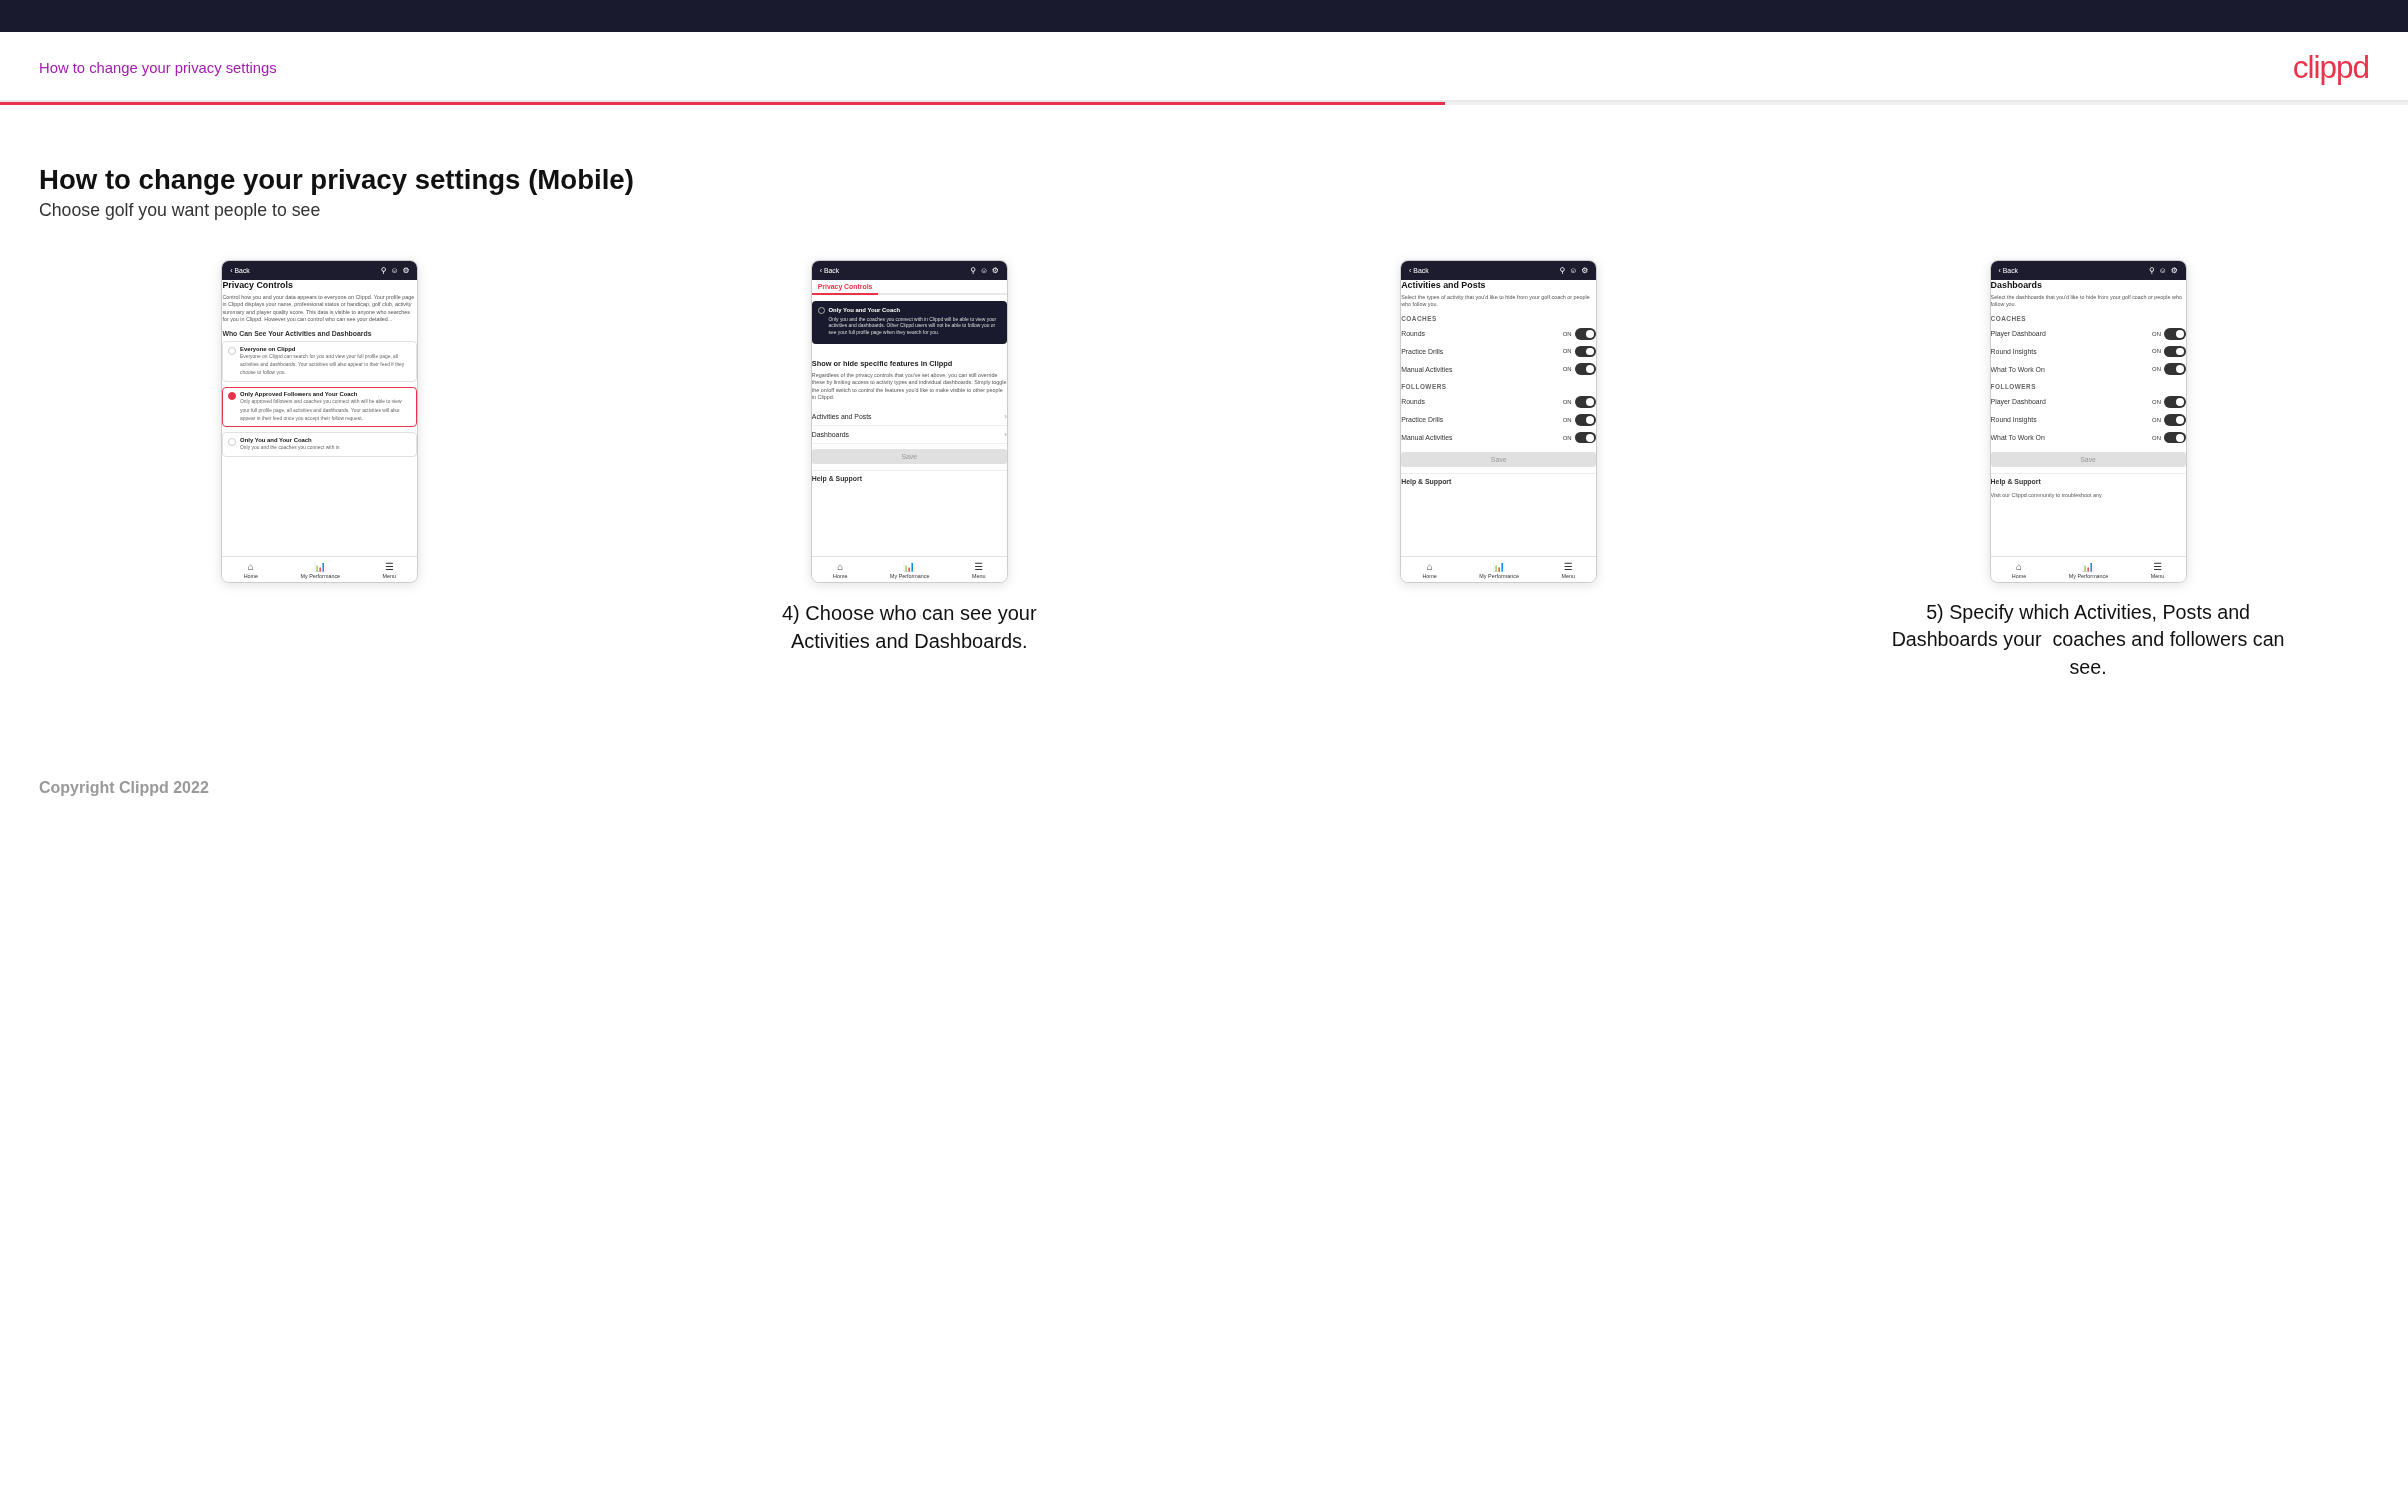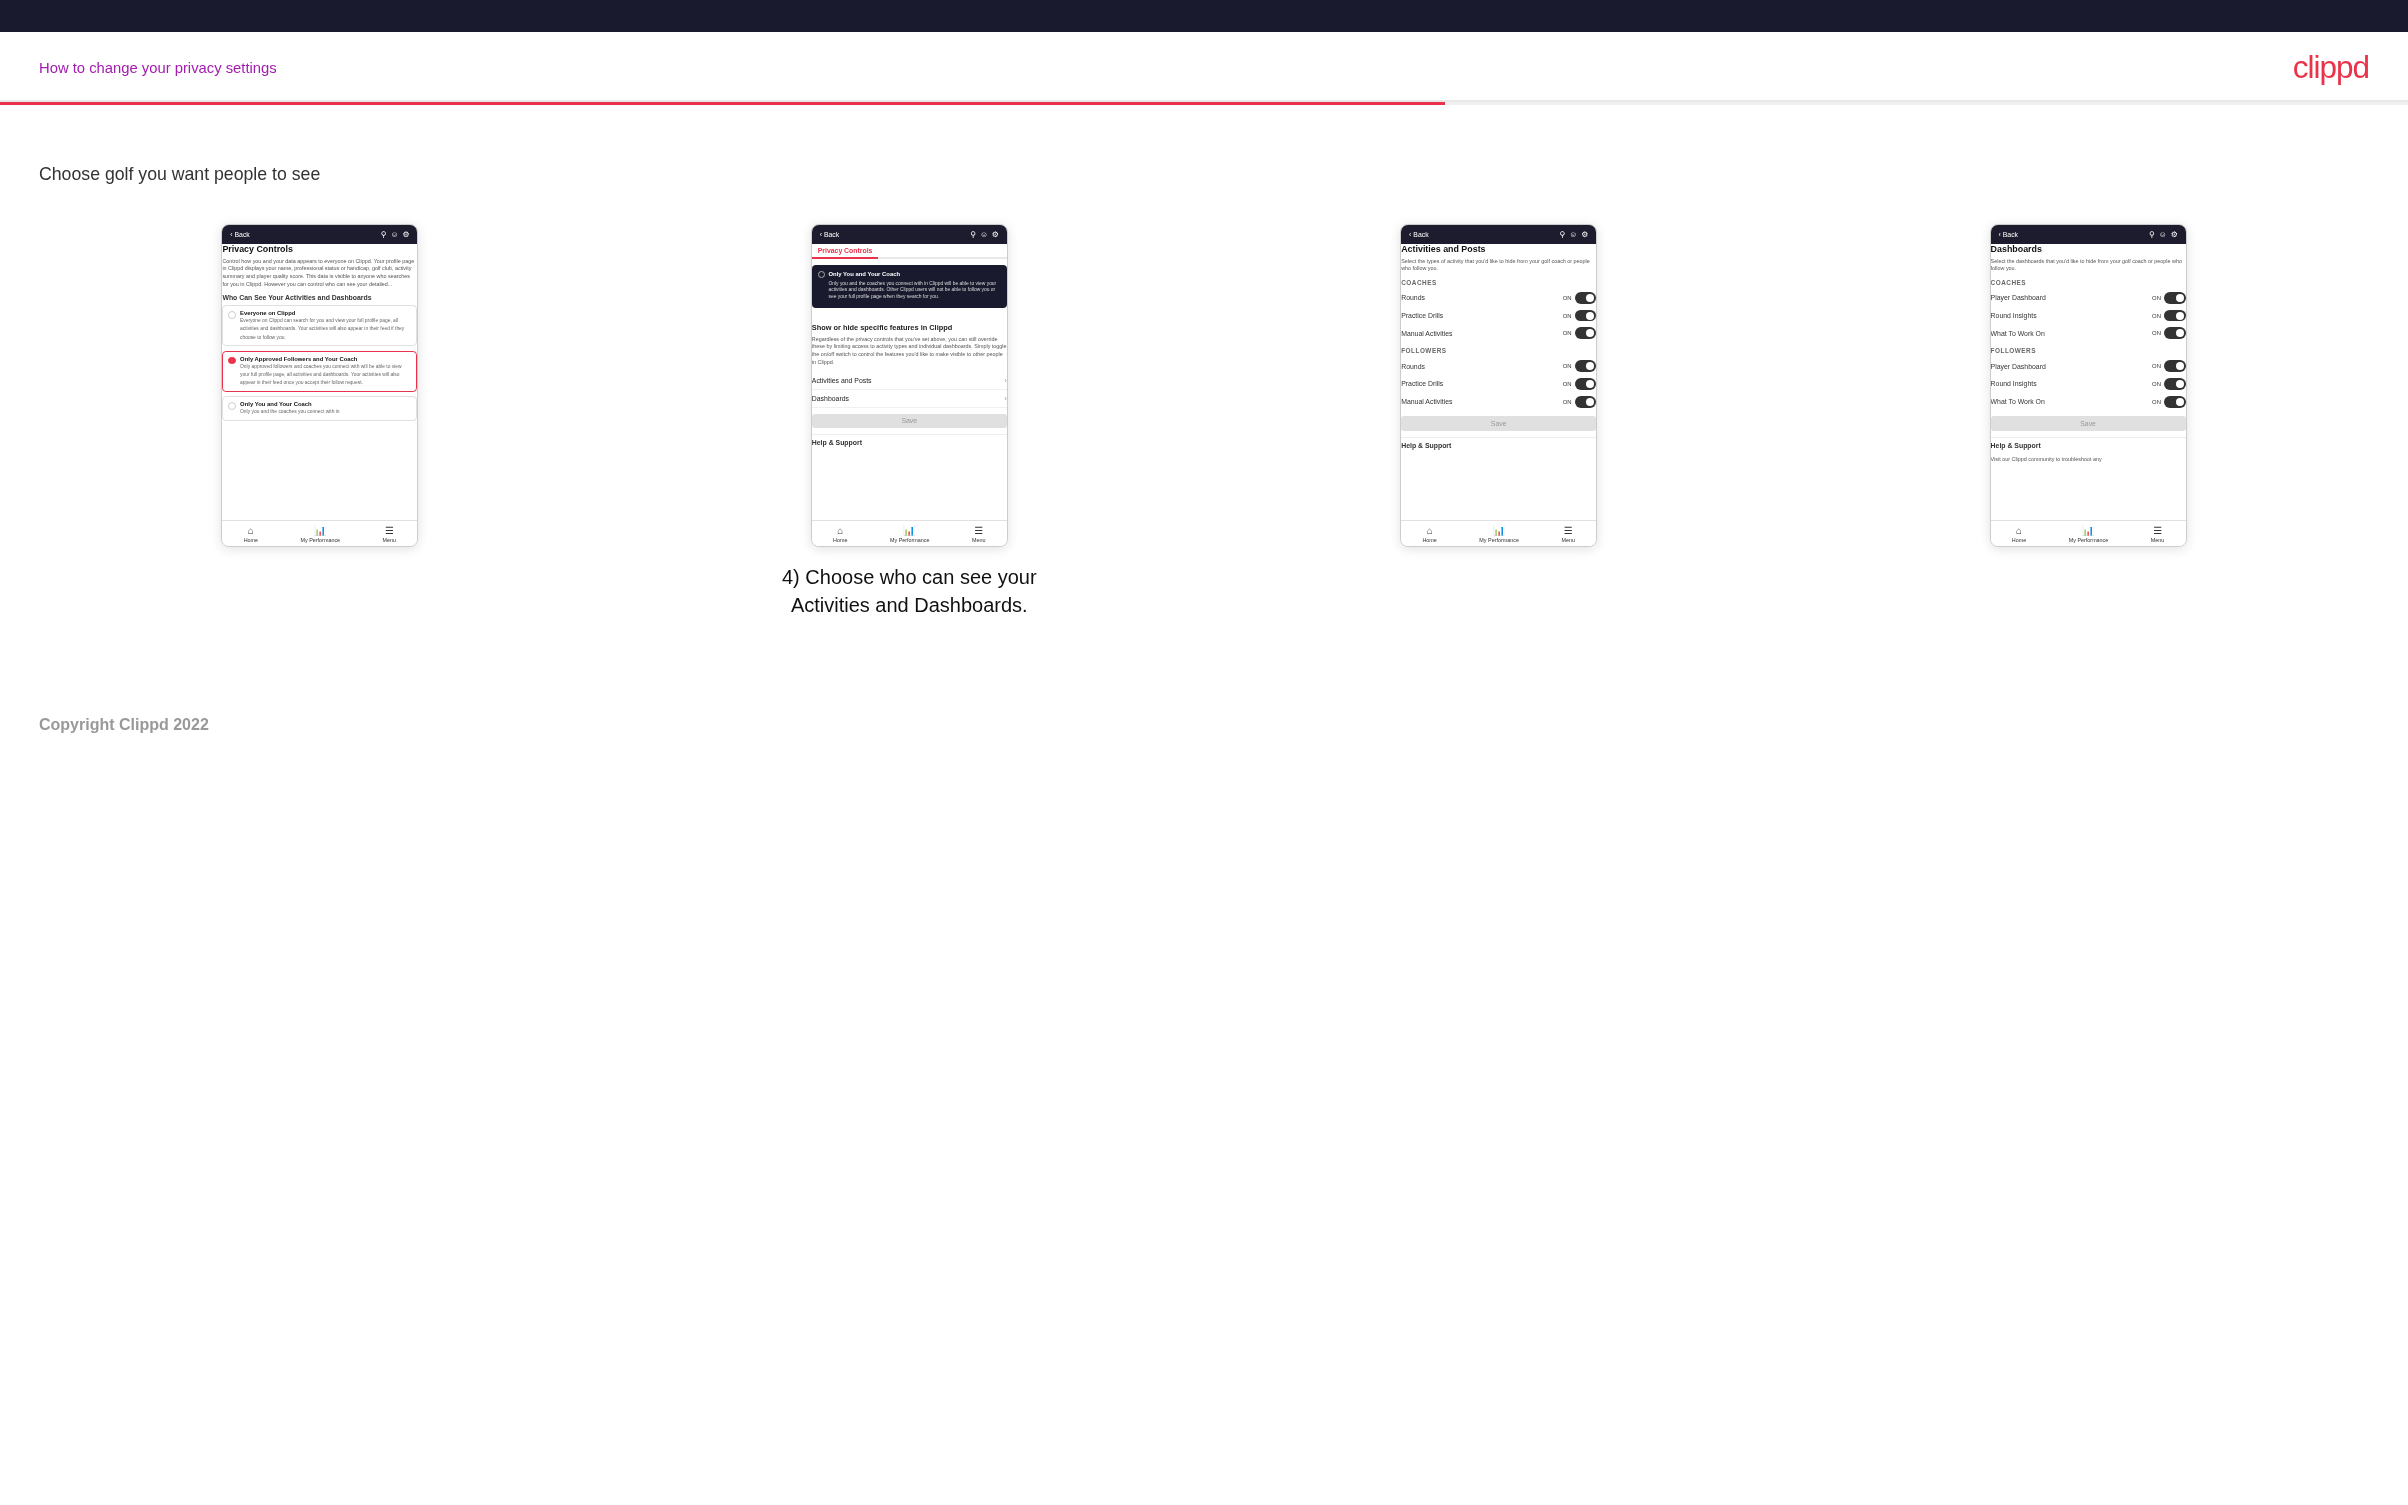--- a/index.html
+++ b/index.html
@@ -386,20 +386,21 @@
 <div class="top-bar"></div>
 
 <div class="header">
   <span class="header-title">How to change your privacy settings</span>
   <span class="logo">clippd</span>
 </div>
 
 <div class="divider"></div>
 
 <div class="main">
+  <h1 class="page-heading">How to change your privacy settings (Mobile)</h1>
   <p class="page-subheading">Choose golf you want people to see</p>
 
   <div class="screenshots-grid">
 
     <div class="screenshot-group">
       <div class="phone-mockup">
         <div class="phone-header">
           <span class="back-btn">‹ Back</span>
           <div class="icons">
             <span>⚲</span>
@@ -663,20 +664,21 @@
           <div class="nav-item">
             <span class="nav-icon">📊</span>
             <span>My Performance</span>
           </div>
           <div class="nav-item">
             <span class="nav-icon">☰</span>
             <span>Menu</span>
           </div>
         </div>
       </div>
+      <div class="step-caption large">5) Specify which Activities, Posts and Dashboards your&nbsp; coaches and followers can see.</div>
     </div>
 
   </div>
 </div>
 
 <div class="footer">
   <span>Copyright Clippd 2022</span>
 </div>
 
 

